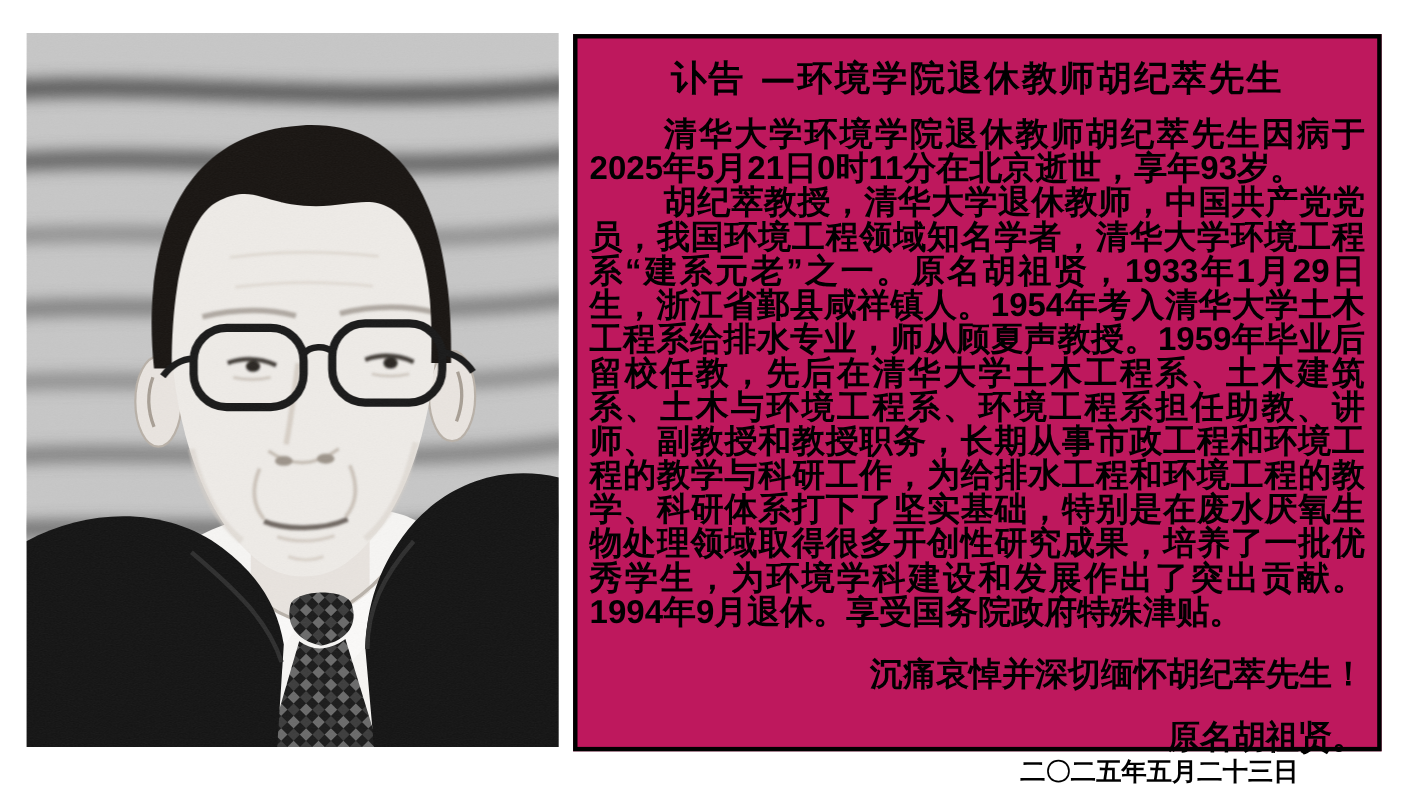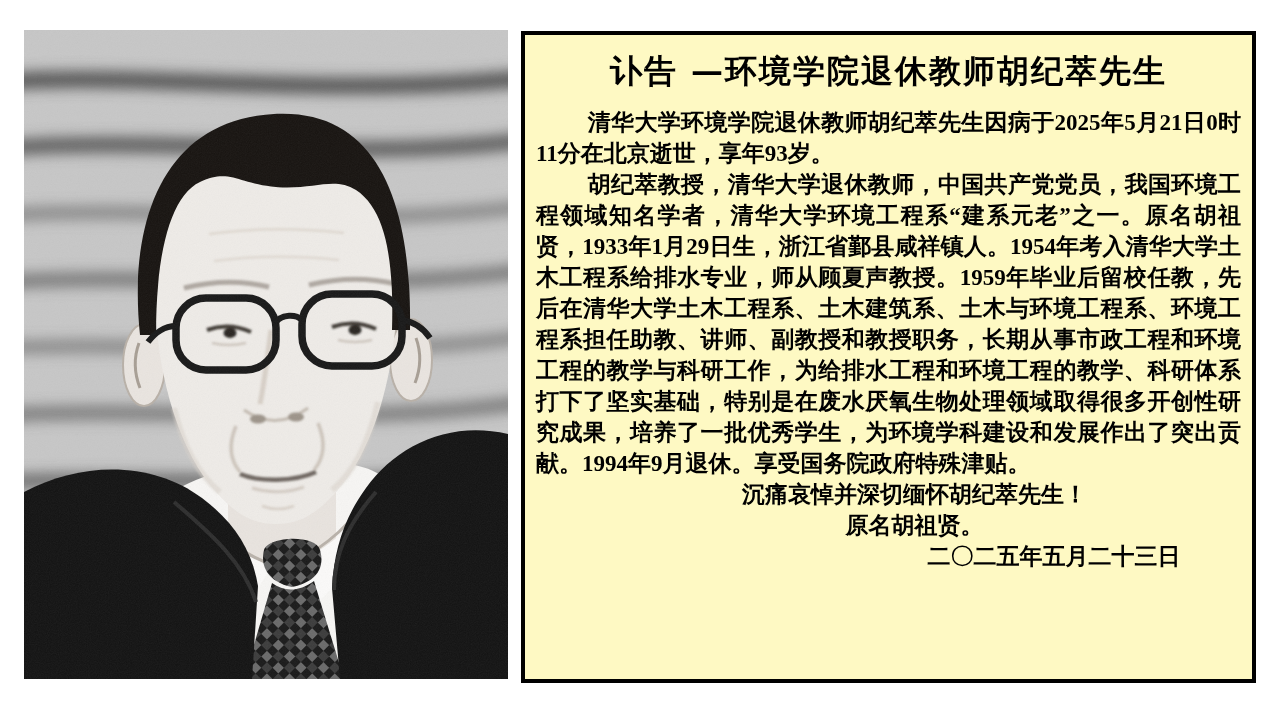--- a/index.html
+++ b/index.html
@@ -6,35 +6,35 @@
   body{
     width:1280px;height:720px;background:#ffffff;position:relative;
     font-family:"Liberation Sans", sans-serif;overflow:hidden;color:#000;
   }
   .photo{
     position:absolute;left:24px;top:30px;width:484px;height:649px;
   }
   .photo svg{display:block;width:484px;height:649px;}
   .notice{
     position:absolute;left:521px;top:31px;width:735px;height:652px;
-    border:4px solid #000;box-sizing:border-box;background:#fef9c3;
+    border:4px solid #000;box-sizing:border-box;background:#be185d;
   }
   .title{
     margin:15px 10px 0 10px;text-align:center;
     font-size:32px;font-weight:700;letter-spacing:2px;
     font-family:"DejaVu Serif","Liberation Serif",serif;
     white-space:nowrap;
   }
   .content{
     margin:13px 11px 0 11px;
-    font-size:23px;font-weight:700;line-height:31px;
-    text-align:justify;text-justify:inter-ideograph;font-family:Liberation Serif, serif;
+    font-size:30px;font-weight:700;line-height:31px;
+    text-align:justify;text-justify:inter-ideograph;
   }
   .content p{margin:0;text-indent:2.25em;}
-  .content p.short{text-align:center;}
+  .content p.short{text-align:right;margin-top:26px;}
   .sign{
     width:340px;margin:0 28px 0 auto;text-align:center;
     font-size:23px;font-weight:700;line-height:31px;
   }
 </style>
 </head>
 <body>
 
 <div class="photo">
   <svg viewBox="0 0 484 649" xmlns="http://www.w3.org/2000/svg">

